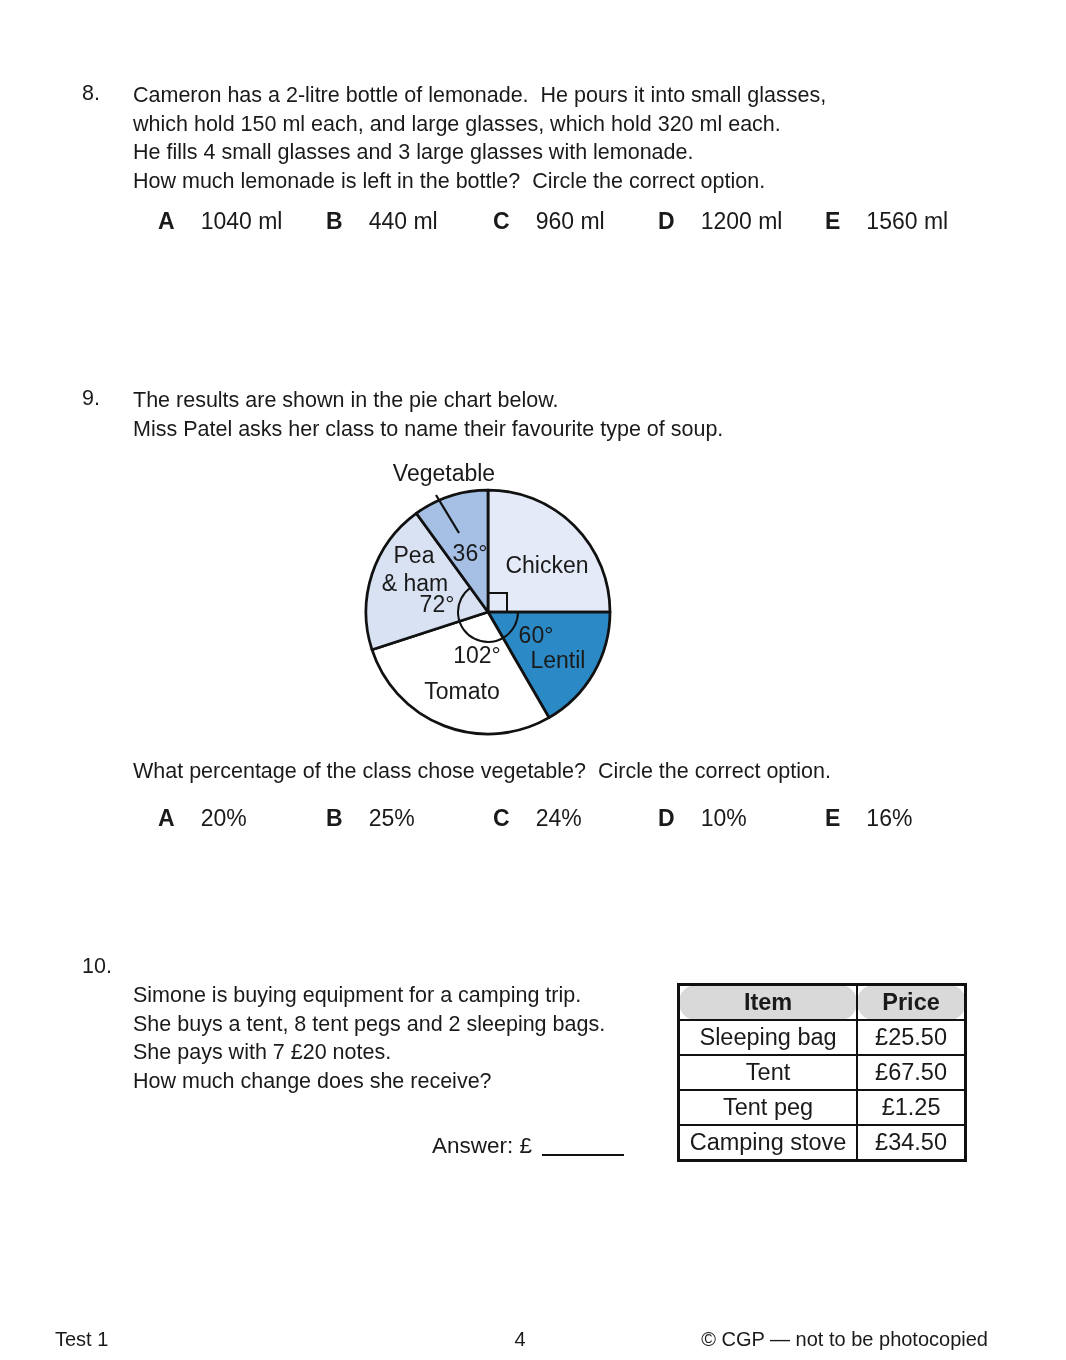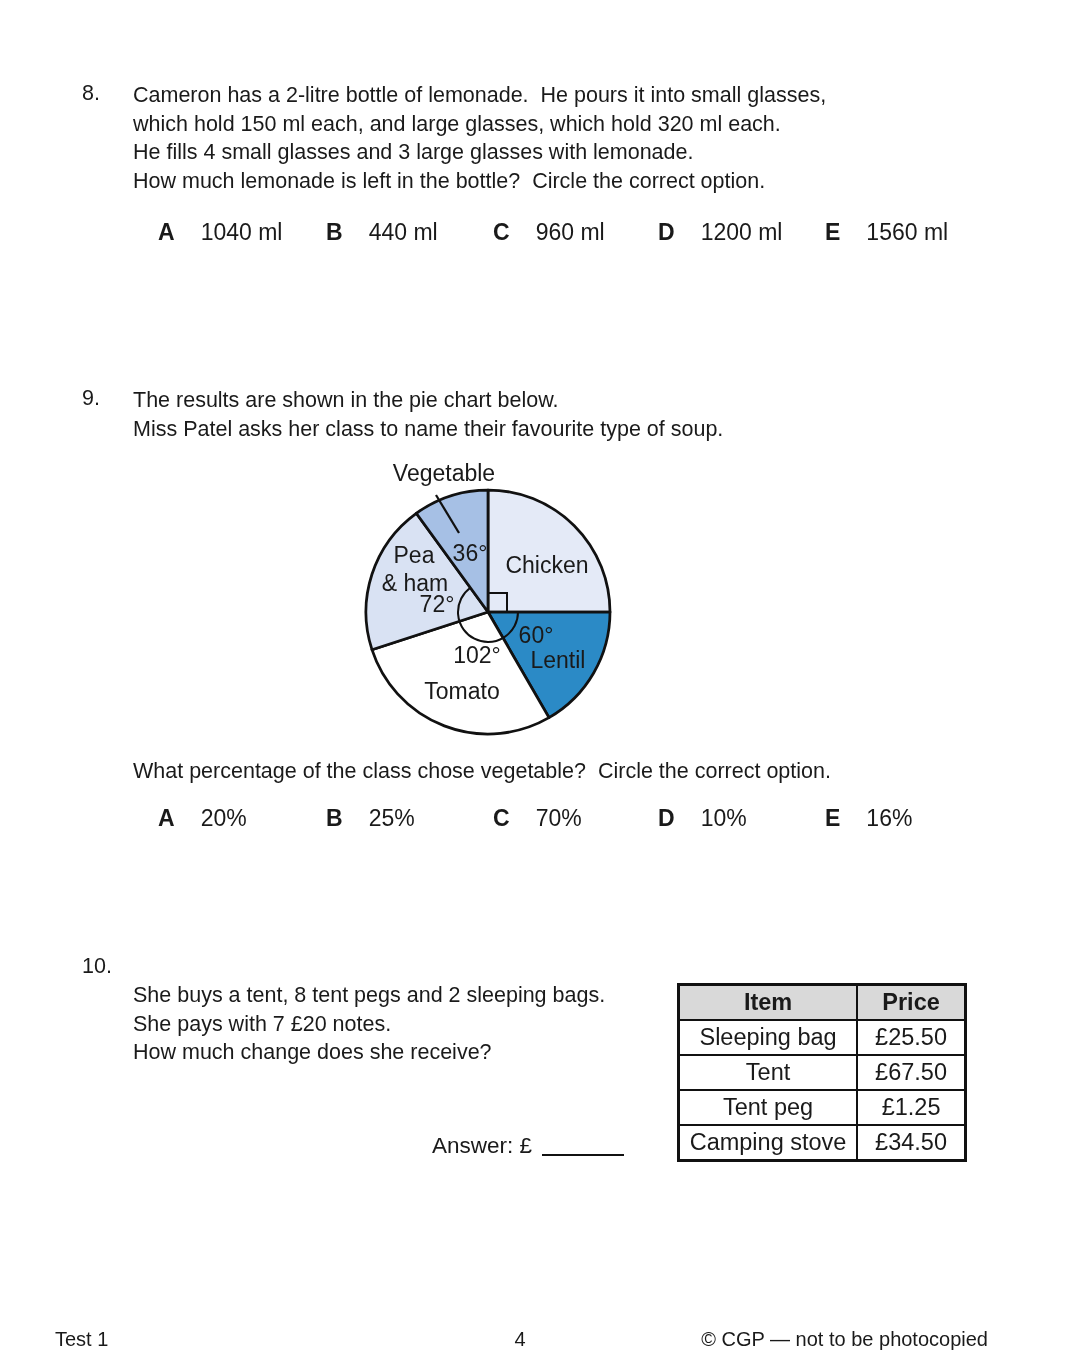--- a/index.html
+++ b/index.html
@@ -21,21 +21,21 @@
 
   #camping-table{
     position:absolute; left:677px; top:983px; width:290px;
     border-collapse:collapse; table-layout:fixed;
     font-size:23.5px; text-align:center;
     border:3px solid #111;
   }
   #camping-table th, #camping-table td{
     border:2px solid #111; padding:0; height:33px; overflow:hidden;
   }
-  #camping-table th{background:#d9d9d9; font-weight:bold;}
+  #camping-table th{background:#d9d9d9; font-weight:bold;border-radius:17px;}
   #camping-table .col-item{width:178px;}
   #camping-table .col-price{width:108px;}
 
   #answer-line{position:absolute; left:432px; top:1133px; font-size:22.5px;}
   #answer-blank{
     display:inline-block; width:82px; border-bottom:2px solid #111;
     margin-left:10px; transform:translateY(3px);
   }
 
   #score-box{
@@ -55,21 +55,21 @@
 
 <div id="page">
 
   <span class="q-num" style="top:81px">8.</span>
   <div class="q-lines" style="top:81px">
     <div>Cameron has a 2-litre bottle of lemonade.&nbsp; He pours it into small glasses,</div>
     <div>which hold 150 ml each, and large glasses, which hold 320 ml each.</div>
     <div>He fills 4 small glasses and 3 large glasses with lemonade.</div>
     <div>How much lemonade is left in the bottle?&nbsp; Circle the correct option.</div>
   </div>
-  <div class="options" style="top:219px">
+  <div class="options" style="top:208px">
     <span class="opt" style="left:158px"><span class="letter">A</span><span class="val">1040 ml</span></span>
     <span class="opt" style="left:326px"><span class="letter">B</span><span class="val">440 ml</span></span>
     <span class="opt" style="left:493px"><span class="letter">C</span><span class="val">960 ml</span></span>
     <span class="opt" style="left:658px"><span class="letter">D</span><span class="val">1200 ml</span></span>
     <span class="opt" style="left:825px"><span class="letter">E</span><span class="val">1560 ml</span></span>
   </div>
 
   <span class="q-num" style="top:386px">9.</span>
   <div class="q-lines" style="top:386px">
     <div>The results are shown in the pie chart below.</div>
@@ -96,27 +96,28 @@
         <text x="107" y="159" text-anchor="middle" fill="#1a1a1a" font-size="23">72°</text>
         <text x="140" y="108" text-anchor="middle" fill="#1a1a1a" font-size="23">36°</text>
         <text x="114" y="28" text-anchor="middle" fill="#1a1a1a" font-size="23">Vegetable</text>
       </svg>
   </div>
 
   <div class="q-text" style="top:759px">What percentage of the class chose vegetable?&nbsp; Circle the correct option.</div>
   <div class="options" style="top:805px">
     <span class="opt" style="left:158px"><span class="letter">A</span><span class="val">20%</span></span>
     <span class="opt" style="left:326px"><span class="letter">B</span><span class="val">25%</span></span>
-    <span class="opt" style="left:493px"><span class="letter">C</span><span class="val">70%</span></span>
+    <span class="opt" style="left:493px"><span class="letter">C</span><span class="val">24%</span></span>
     <span class="opt" style="left:658px"><span class="letter">D</span><span class="val">10%</span></span>
     <span class="opt" style="left:825px"><span class="letter">E</span><span class="val">16%</span></span>
   </div>
 
   <span class="q-num" style="top:954px">10.</span>
   <div class="q-lines" style="top:981px">
+    <div>Simone is buying equipment for a camping trip.</div>
     <div>She buys a tent, 8 tent pegs and 2 sleeping bags.</div>
     <div>She pays with 7 £20 notes.</div>
     <div>How much change does she receive?</div>
   </div>
 
   <table id="camping-table">
     <colgroup>
         <col class="col-item">
         <col class="col-price">
       </colgroup>

